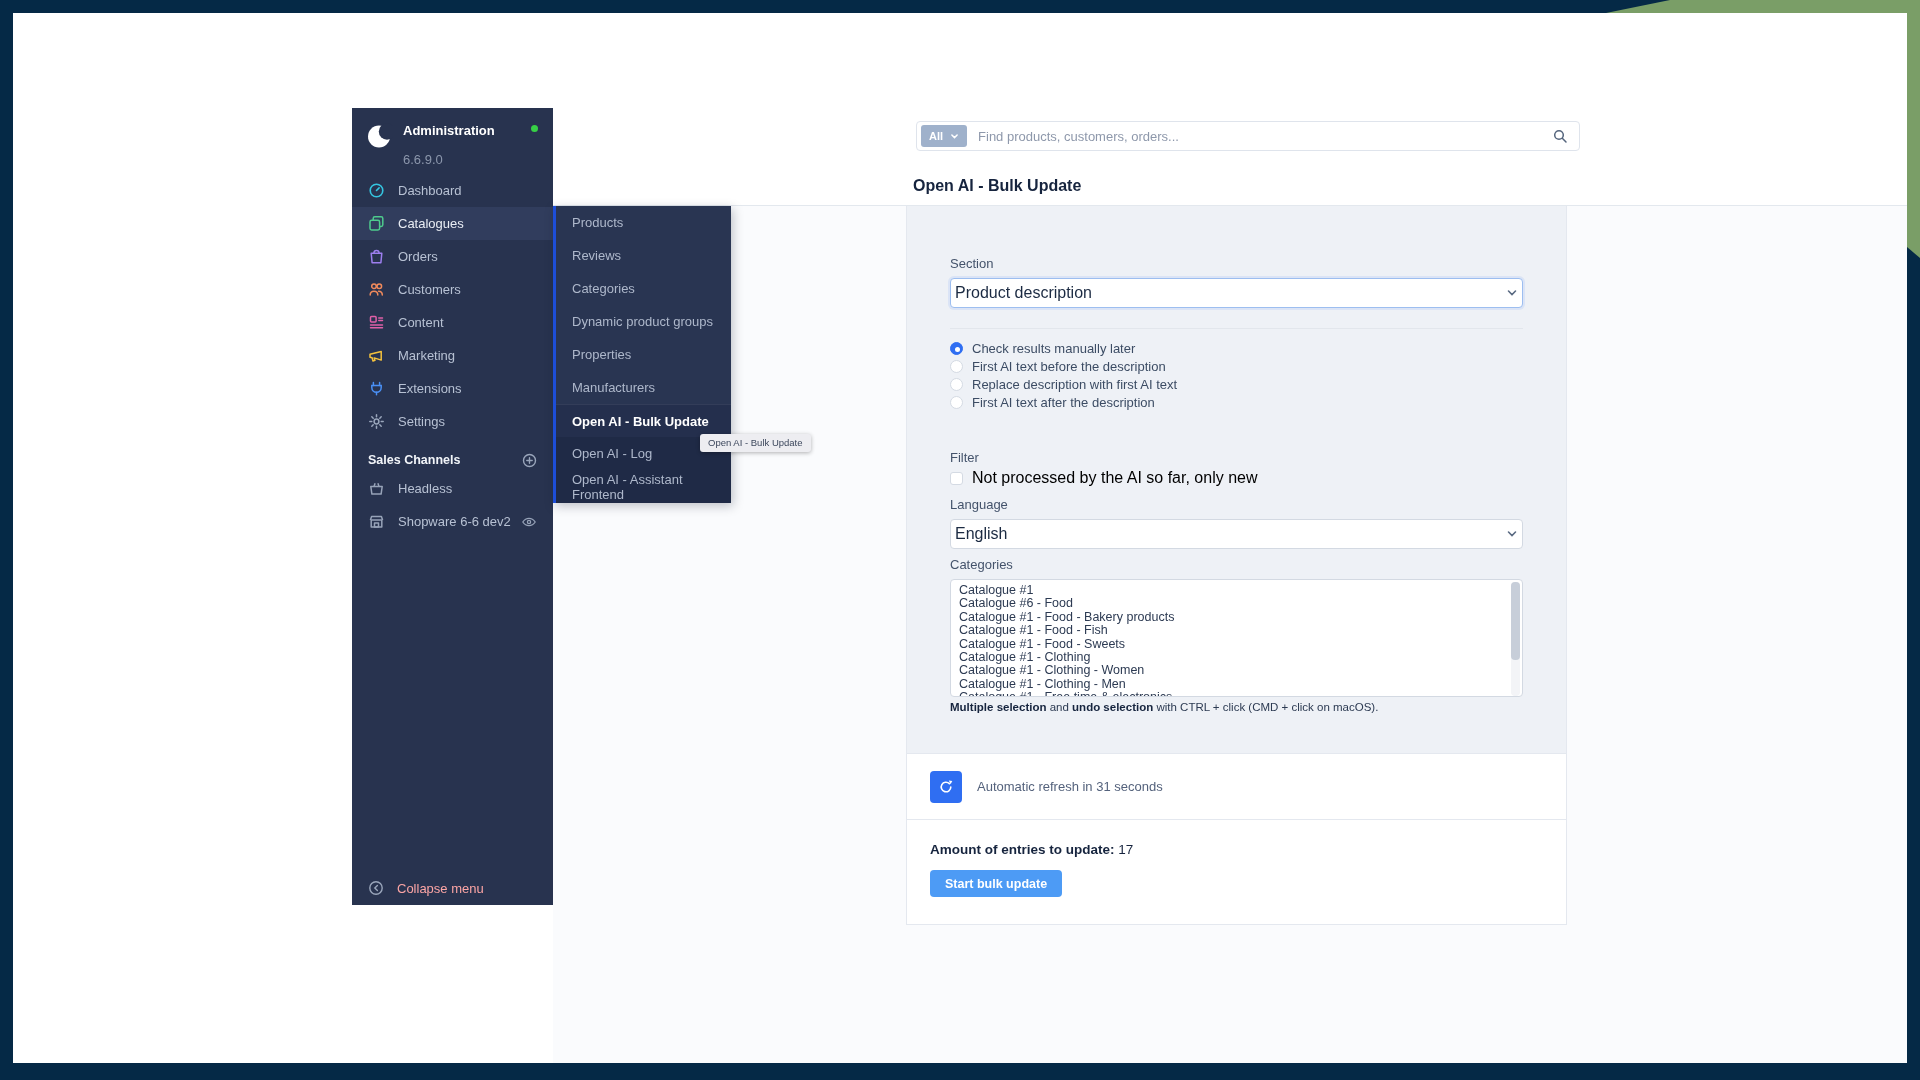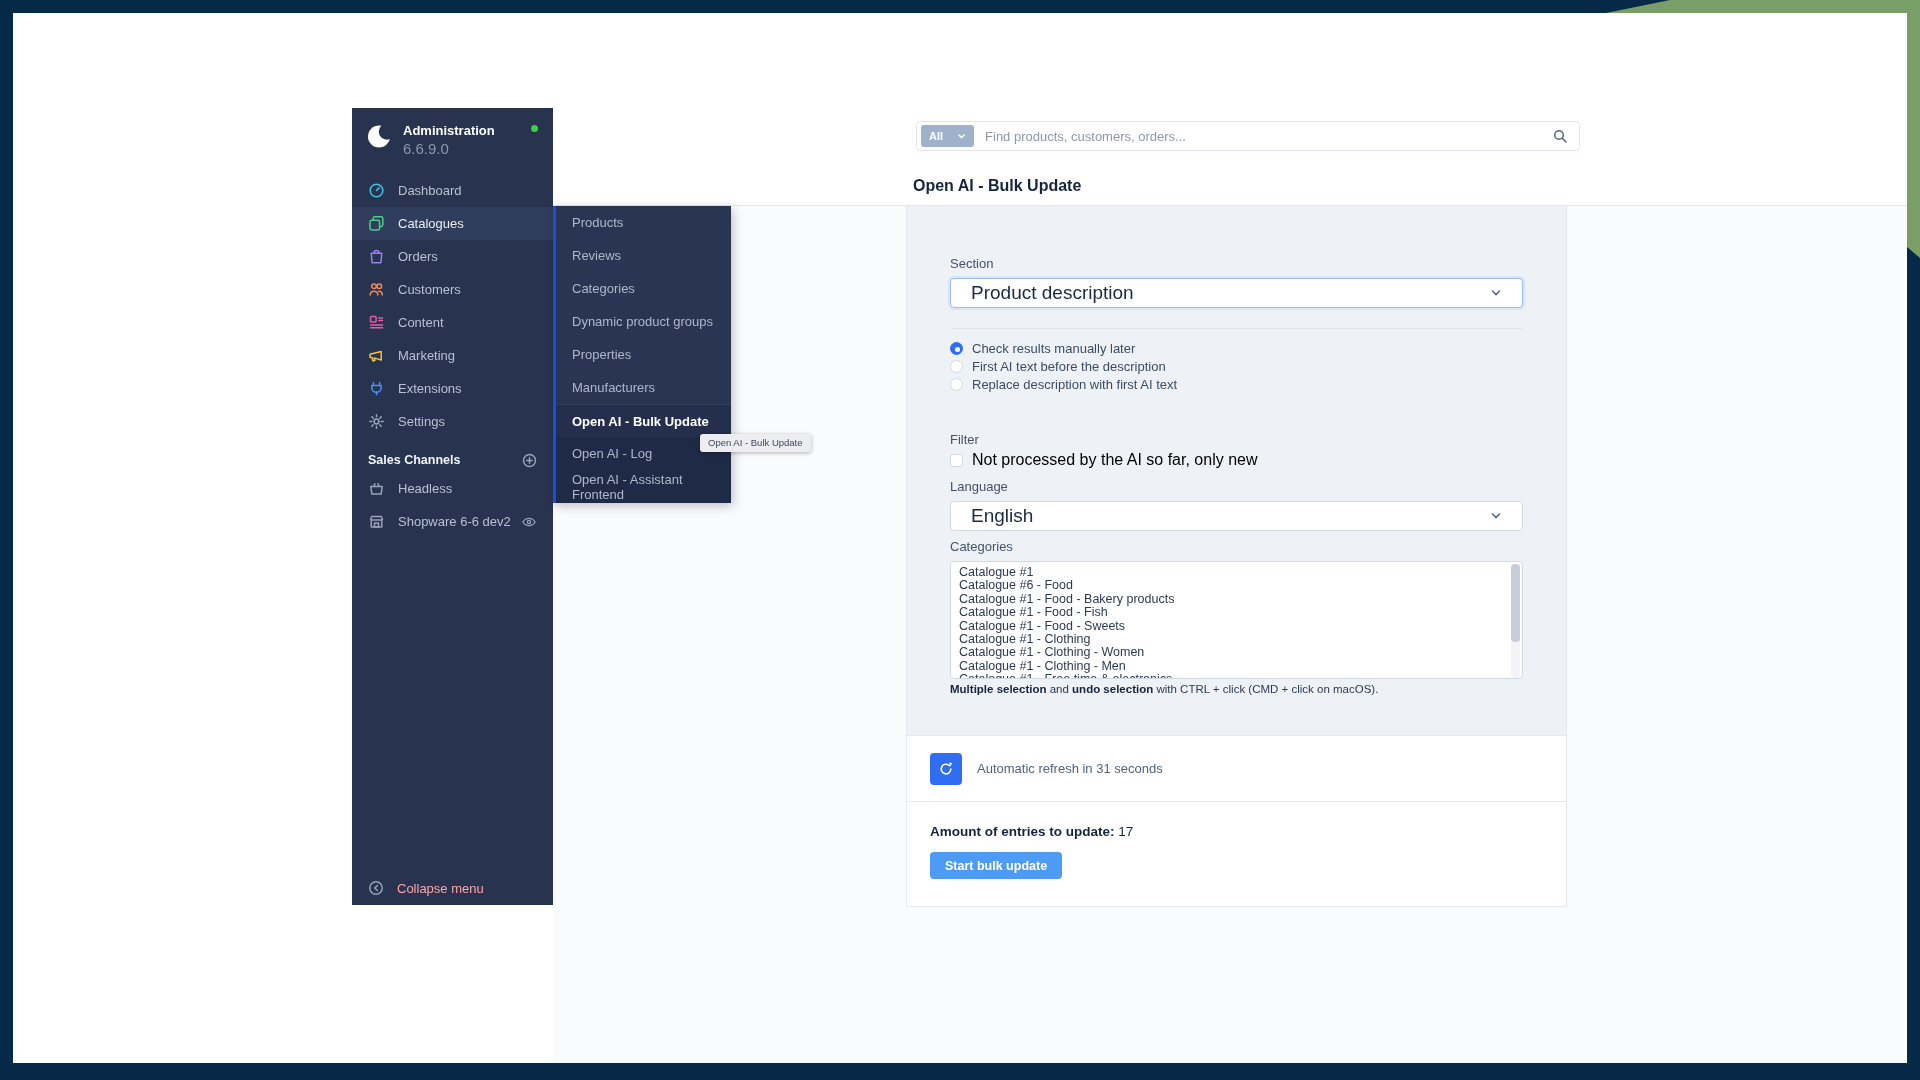--- a/index.html
+++ b/index.html
@@ -14,21 +14,21 @@
   .frame-right{position:absolute;right:0;top:0;width:13px;height:1080px;background:#052946;z-index:40}
   .frame-right-green{position:absolute;right:0;top:0;width:13px;height:258px;background:#7a9e67;z-index:41;
     clip-path:polygon(0 0,100% 0,100% 100%,0 calc(100% - 11px))}
   .frame-bottom{position:absolute;left:0;bottom:0;width:1920px;height:17px;background:#052946;z-index:40}
 
   
   .sidebar{position:absolute;left:352px;top:108px;width:201px;height:797px;background:#28334f;z-index:10}
   .sb-head{position:relative;padding:15px 14px 0 14px;height:52px;display:flex;align-items:flex-start}
   .sb-logo{width:27px;height:27px;flex:none;margin-right:10px}
   .sb-title{font-size:13px;font-weight:700;color:#fff;line-height:15px}
-  .sb-version{font-size:15px;color:#8c97ac;margin-top:2px}
+  .sb-version{font-size:13px;color:#8c97ac;margin-top:14px}
   .sb-dot{position:absolute;right:15px;top:17px;width:7px;height:7px;border-radius:50%;background:#37d046}
   .sb-menu{margin-top:14px}
   .sb-item{display:flex;align-items:center;height:33px;padding:0 16px;cursor:pointer}
   .sb-item .ic{width:17px;height:17px;margin-right:13px;flex:none}
   .sb-item .lbl{font-size:13px;color:#b7c1d3}
   .sb-item.active{background:#313d5d}
   .sb-item.active .lbl{color:#e9edf4}
   .sc-header{display:flex;align-items:center;height:24px;margin-top:10px;padding:0 16px}
   .sc-header .lbl{font-size:12.5px;font-weight:700;color:#f2f5f9}
   .sc-header .ic{margin-left:auto;width:15px;height:15px;color:#9aa6bb}
@@ -44,37 +44,37 @@
   .fly-sep{border-top:1px solid rgba(255,255,255,.07)}
   .fly-item.ext{background:#1f2a46}
   .fly-item.active{background:#242f4d;color:#fff;font-weight:700}
   .tooltip{position:absolute;left:700px;top:434px;height:18px;line-height:18px;padding:0 8px;background:#ededf1;
     border-radius:3px;font-size:9.5px;color:#3c475c;box-shadow:0 1px 4px rgba(0,0,0,.3);z-index:30;white-space:nowrap}
 
   
   .search{position:absolute;left:916px;top:121px;width:664px;height:30px;background:#fff;border:1px solid #dfe4ec;
     border-radius:4px;display:flex;align-items:center;z-index:5}
   .scope{margin-left:4px;background:#9fb1cb;color:#fff;border-radius:3px;height:22px;padding:0 8px;font-size:11px;
-    font-weight:700;display:flex;align-items:center;gap:14px;cursor:pointer}
+    font-weight:700;display:flex;align-items:center;gap:7px;cursor:pointer}
   .scope svg{width:9px;height:9px}
   .search input{border:none;outline:none;flex:1;margin-left:11px;font-size:13px;color:#16243e;font-family:"Liberation Sans",sans-serif;background:transparent}
   .search input::placeholder{color:#8e98ab}
   .search .mag{width:16px;height:16px;margin-right:11px;color:#54647c;cursor:pointer}
 
   
   .page-title{position:absolute;left:913px;top:177px;font-size:16px;font-weight:700;color:#16243e;z-index:4}
   .smartbar-divider{position:absolute;left:553px;top:205px;width:1355px;height:1px;background:#e3e8ee;z-index:4}
   .content-bg{position:absolute;left:553px;top:206px;width:1355px;height:857px;background:#fafbfd;z-index:1}
 
   
   .card{position:absolute;left:906px;top:206px;width:661px;background:#fff;border:1px solid #e4e8ef;border-top:none;z-index:3}
   .card-form{background:#eef1f6;padding:50px 43px 40px 43px}
   .f-label{font-size:13px;color:#44536b;margin-bottom:7px}
   .select{height:30px;background:#fff;border:1px solid #d3d9e2;border-radius:4px;display:flex;align-items:center;
-    padding:0 20px;font-size:19px;color:#1b2a42;cursor:pointer}
+    padding:0 4px;font-size:16px;color:#1b2a42;cursor:pointer}
   .select.focus{border-color:#9dbef0;box-shadow:0 0 0 2px rgba(80,140,245,.12)}
   .select .chev{margin-left:auto;width:12px;height:12px;color:#5a6a82}
   .form-hr{border:none;border-top:1px solid #e2e6ec;margin:20px 0 10px 0}
   .opt-row{display:flex;align-items:center;height:18px;cursor:pointer}
   .radio{width:13px;height:13px;border-radius:50%;background:#fff;border:1px solid #d4dae3;margin-right:9px;flex:none}
   .radio.on{background:#2f6ef2;border-color:#2f6ef2;position:relative}
   .radio.on::after{content:"";position:absolute;left:4px;top:4px;width:5px;height:5px;border-radius:50%;background:#fff}
   .opt-row .olbl{font-size:13px;color:#3c4c64}
   .group-label{font-size:13px;color:#44536b;margin-top:39px;margin-bottom:4px}
   .check-row{display:flex;align-items:center;height:18px;margin-top:2px;cursor:pointer}
@@ -143,20 +143,24 @@
         <span class="olbl">Check results manually later</span>
       </div>
       <div class="opt-row">
         <span class="radio"></span>
         <span class="olbl">First AI text before the description</span>
       </div>
       <div class="opt-row">
         <span class="radio"></span>
         <span class="olbl">Replace description with first AI text</span>
       </div>
+      <div class="opt-row">
+        <span class="radio"></span>
+        <span class="olbl">First AI text after the description</span>
+      </div>
 
       <div class="group-label">Filter</div>
       <div class="check-row">
         <span class="checkbox"></span>
         <span class="olbl">Not processed by the AI so far, only new</span>
       </div>
 
       <div class="lang-wrap">
         <div class="f-label">Language</div>
         <div class="select">

